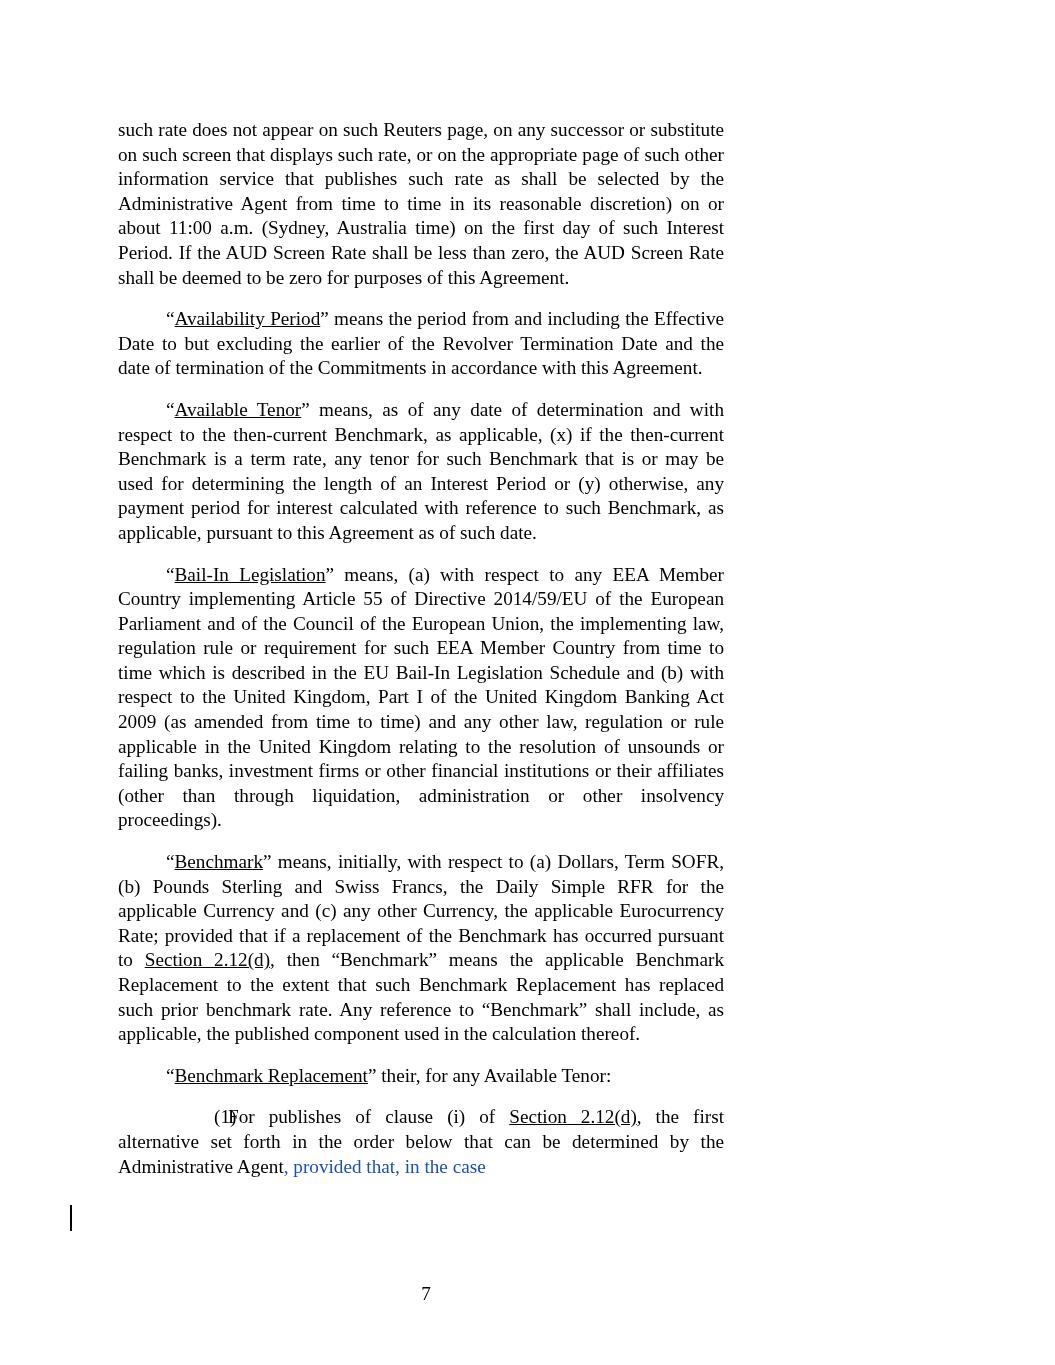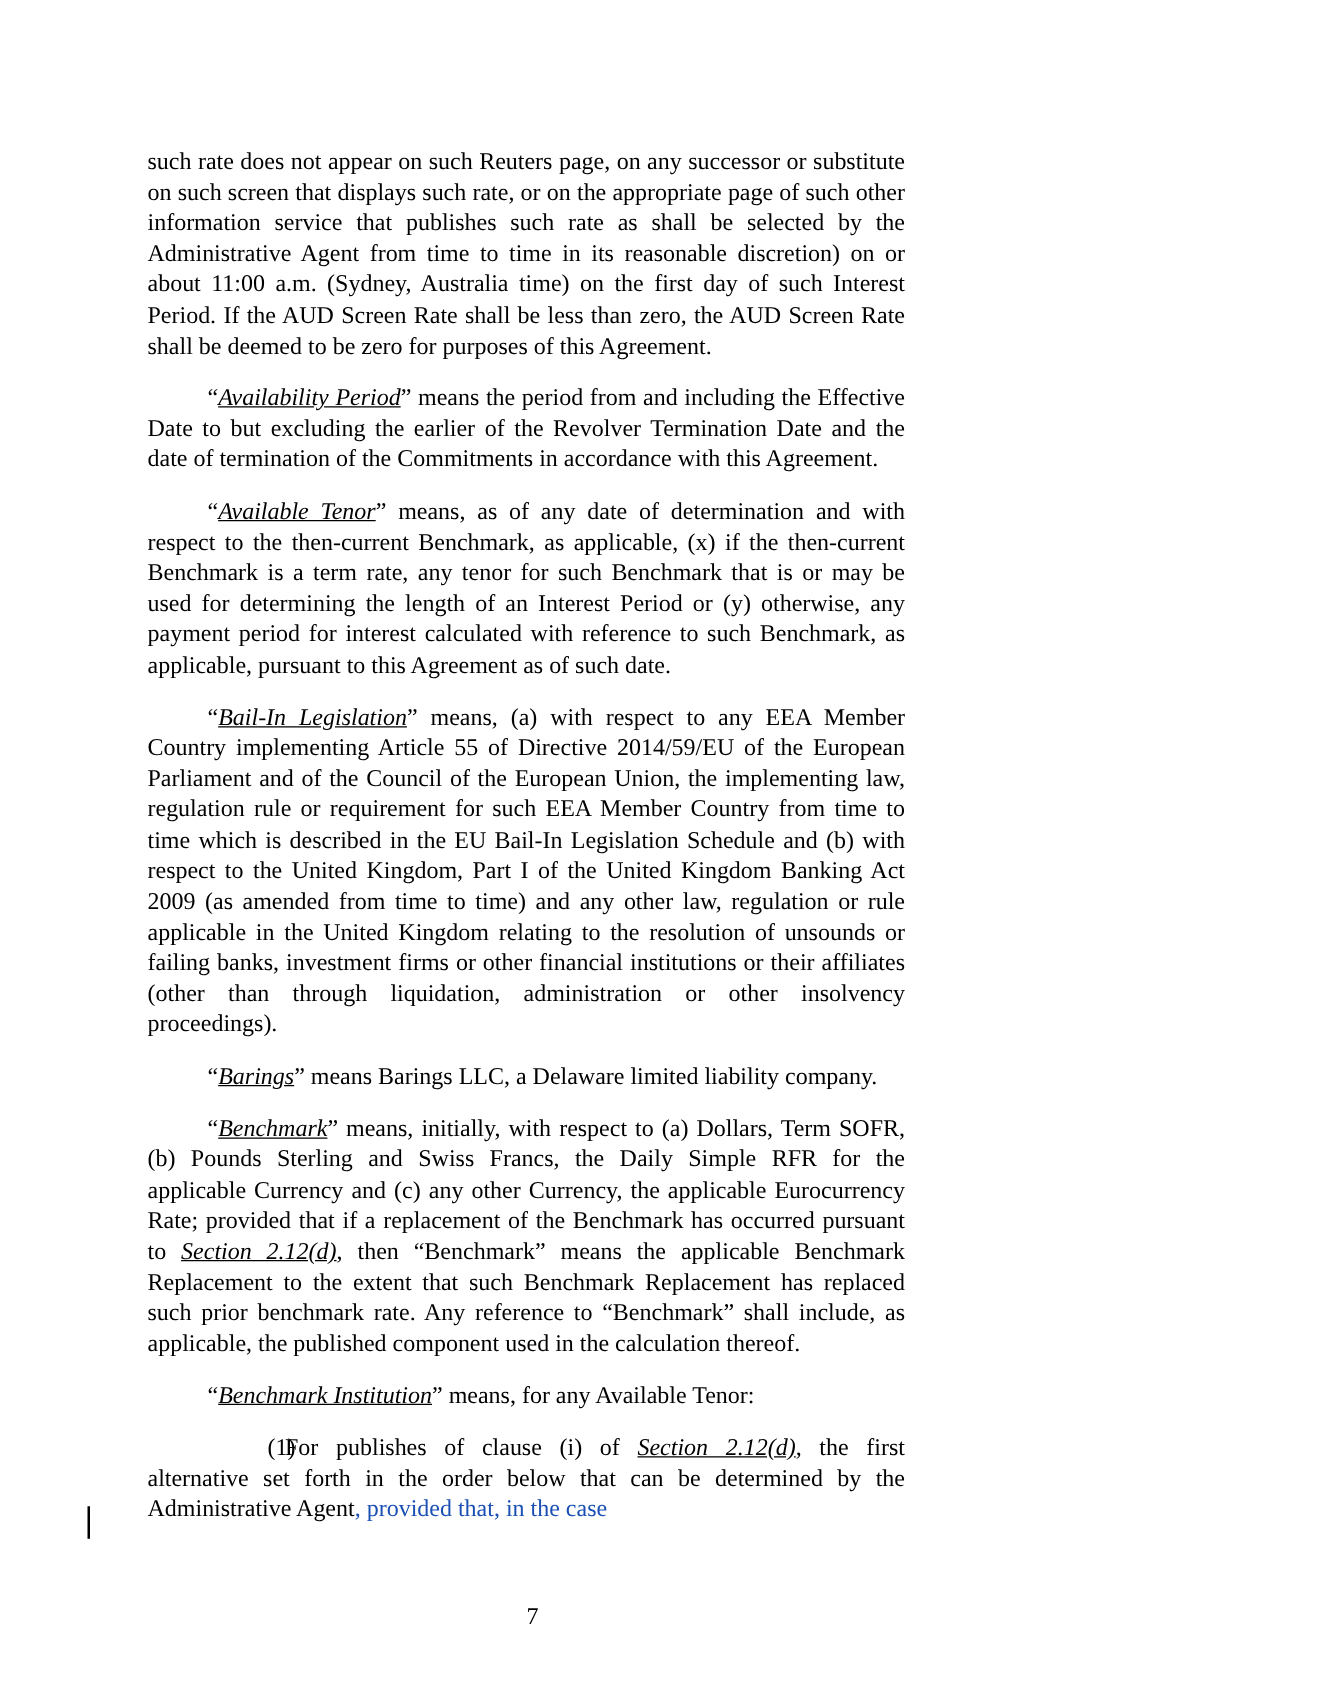--- a/index.html
+++ b/index.html
@@ -28,21 +28,20 @@
   p.para {
     margin: 0 0 17px 0;
     text-indent: 0;
   }
   p.indent {
     margin: 0 0 17px 0;
     text-indent: 48px;
   }
   .u {
     text-decoration: underline;
-    font-style: italic;
   }
   .ins {
     color: #1a4fb4;
   }
   .numlead {
     display: inline-block;
     width: 62px;
   }
   .changebar {
     position: absolute;
@@ -71,25 +70,24 @@
     <p class="para"><span>such rate does not appear on such Reuters page, on any successor or substitute on such screen that displays such rate, or on the appropriate page of such other information service that publishes such rate as shall be selected by the Administrative Agent from time to time in its reasonable discretion) on or about 11:00 a.m. (Sydney, Australia time) on the first day of such Interest Period.  If the AUD Screen Rate shall be less than zero, the AUD Screen Rate shall be deemed to be zero for purposes of this Agreement.</span></p>
 
     <p class="indent"><span>“</span><span class="u">Availability Period</span><span>” means the period from and including the Effective Date to but excluding the earlier of the Revolver Termination Date and the date of termination of the Commitments in accordance with this Agreement.</span></p>
 
     <p class="indent"><span>“</span><span class="u">Available Tenor</span><span>” means, as of any date of determination and with respect to the then-current Benchmark, as applicable, (x) if the then-current Benchmark is a term rate, any tenor for such Benchmark that is or may be used for determining the length of an Interest Period or (y) otherwise, any payment period for interest calculated with reference to such Benchmark, as applicable, pursuant to this Agreement as of such date.</span></p>
 
 
     <p class="indent"><span>“</span><span class="u">Bail-In Legislation</span><span>” means, (a) with respect to any EEA Member Country implementing Article 55 of Directive 2014/59/EU of the European Parliament and of the Council of the European Union, the implementing law, regulation rule or requirement for such EEA Member Country from time to time which is described in the EU Bail-In Legislation Schedule and (b) with respect to the United Kingdom, Part I of the United Kingdom Banking Act 2009 (as amended from time to time) and any other law, regulation or rule applicable in the United Kingdom relating to the resolution of unsounds or failing banks, investment firms or other financial institutions or their affiliates (other than through liquidation, administration or other insolvency proceedings).</span></p>
 
 
-    <p class="indent"><span>“</span><span class="u">Barings</span><span>” means Barings LLC, a Delaware limited liability company.</span></p>
 
     <p class="indent"><span>“</span><span class="u">Benchmark</span><span>” means, initially, with respect to (a) Dollars, Term SOFR, (b) Pounds Sterling and Swiss Francs, the Daily Simple RFR for the applicable Currency and (c) any other Currency, the applicable Eurocurrency Rate; provided that if a replacement of the Benchmark has occurred pursuant to </span><span class="u">Section 2.12(d)</span><span>, then “Benchmark” means the applicable Benchmark Replacement to the extent that such Benchmark Replacement has replaced such prior benchmark rate.  Any reference to “Benchmark” shall include, as applicable, the published component used in the calculation thereof.</span></p>
 
-    <p class="indent"><span>“</span><span class="u">Benchmark Institution</span><span>” means, for any Available Tenor:</span></p>
+    <p class="indent"><span>“</span><span class="u">Benchmark Replacement</span><span>” their, for any Available Tenor:</span></p>
 
     <p class="indent"><span class="numlead">(1)</span><span>For publishes of clause (i) of </span><span class="u">Section 2.12(d)</span><span>, the first alternative set forth in the order below that can be determined by the Administrative Agent</span><span class="ins">, provided that, in the case</span></p>
 
   </div>
 
   <div class="changebar"></div>
 
   <div class="page-number">7</div>
 
 </div>

